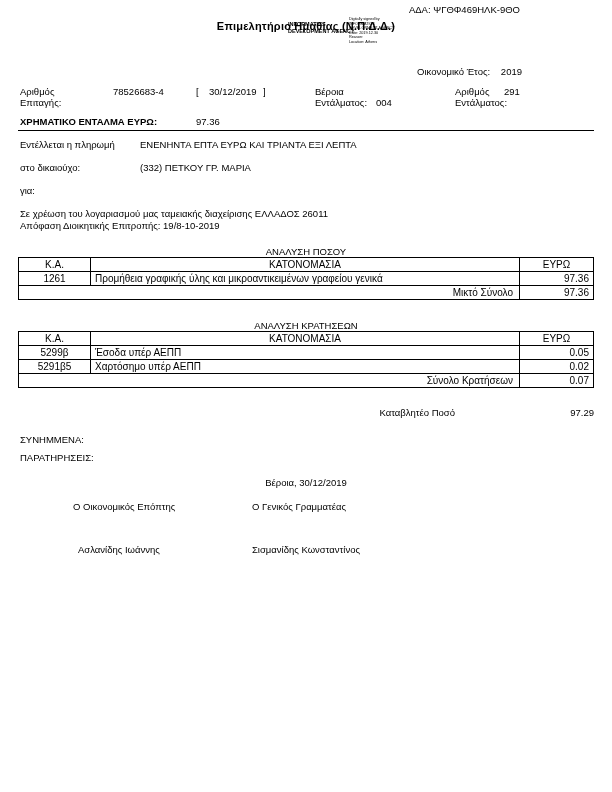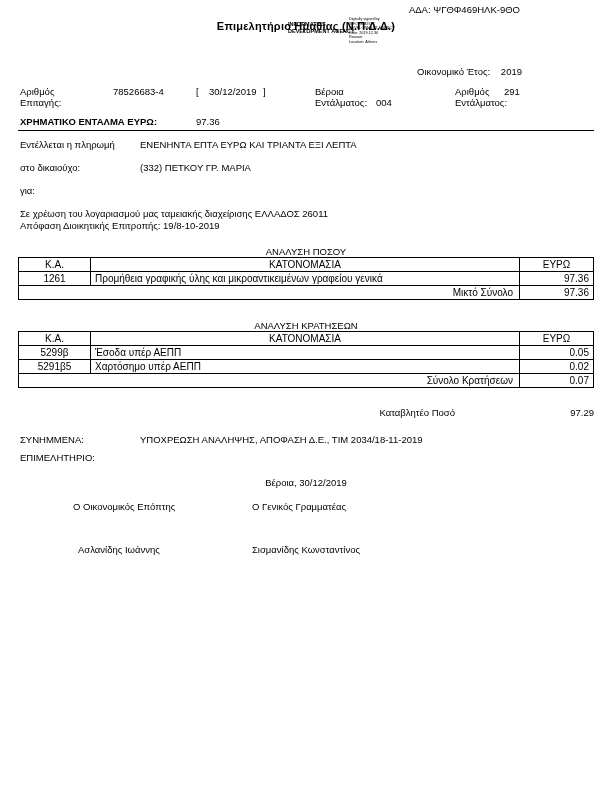--- a/index.html
+++ b/index.html
@@ -148,22 +148,21 @@
         <td class="eur">0.07</td>
       </tr>
     </tbody>
       </table>
   </div>
 
   <div class="abs" style="right:157px; top:407px;">Καταβλητέο Ποσό</div>
   <div class="abs" style="right:18px;  top:407px;">97.29</div>
 
   <div class="abs" style="left:20px;  top:434px;">ΣΥΝΗΜΜΕΝΑ:</div>
-  <div class="abs" style="left:140px; top:434px;">ΥΠΟΧΡΕΩΣΗ ΑΝΑΛΗΨΗΣ, ΑΠΟΦΑΣΗ Δ.Ε., ΤΙΜ 2034/18-11-2019</div>
-  <div class="abs" style="left:20px;  top:452px;">ΕΠΙΜΕΛΗΤΗΡΙΟ:</div>
+  <div class="abs" style="left:20px;  top:452px;">ΠΑΡΑΤΗΡΗΣΕΙΣ:</div>
 
   <div class="abs center" style="top:477px;">Βέροια, 30/12/2019</div>
 
   <div class="abs" style="left:73px;  top:501px;">Ο Οικονομικός Επόπτης</div>
   <div class="abs" style="left:252px; top:501px;">Ο Γενικός Γραμματέας</div>
   <div class="abs" style="left:78px;  top:544px;">Ασλανίδης Ιωάννης</div>
   <div class="abs" style="left:252px; top:544px;">Σισμανίδης Κωνσταντίνος</div>
 
 </div>
 

